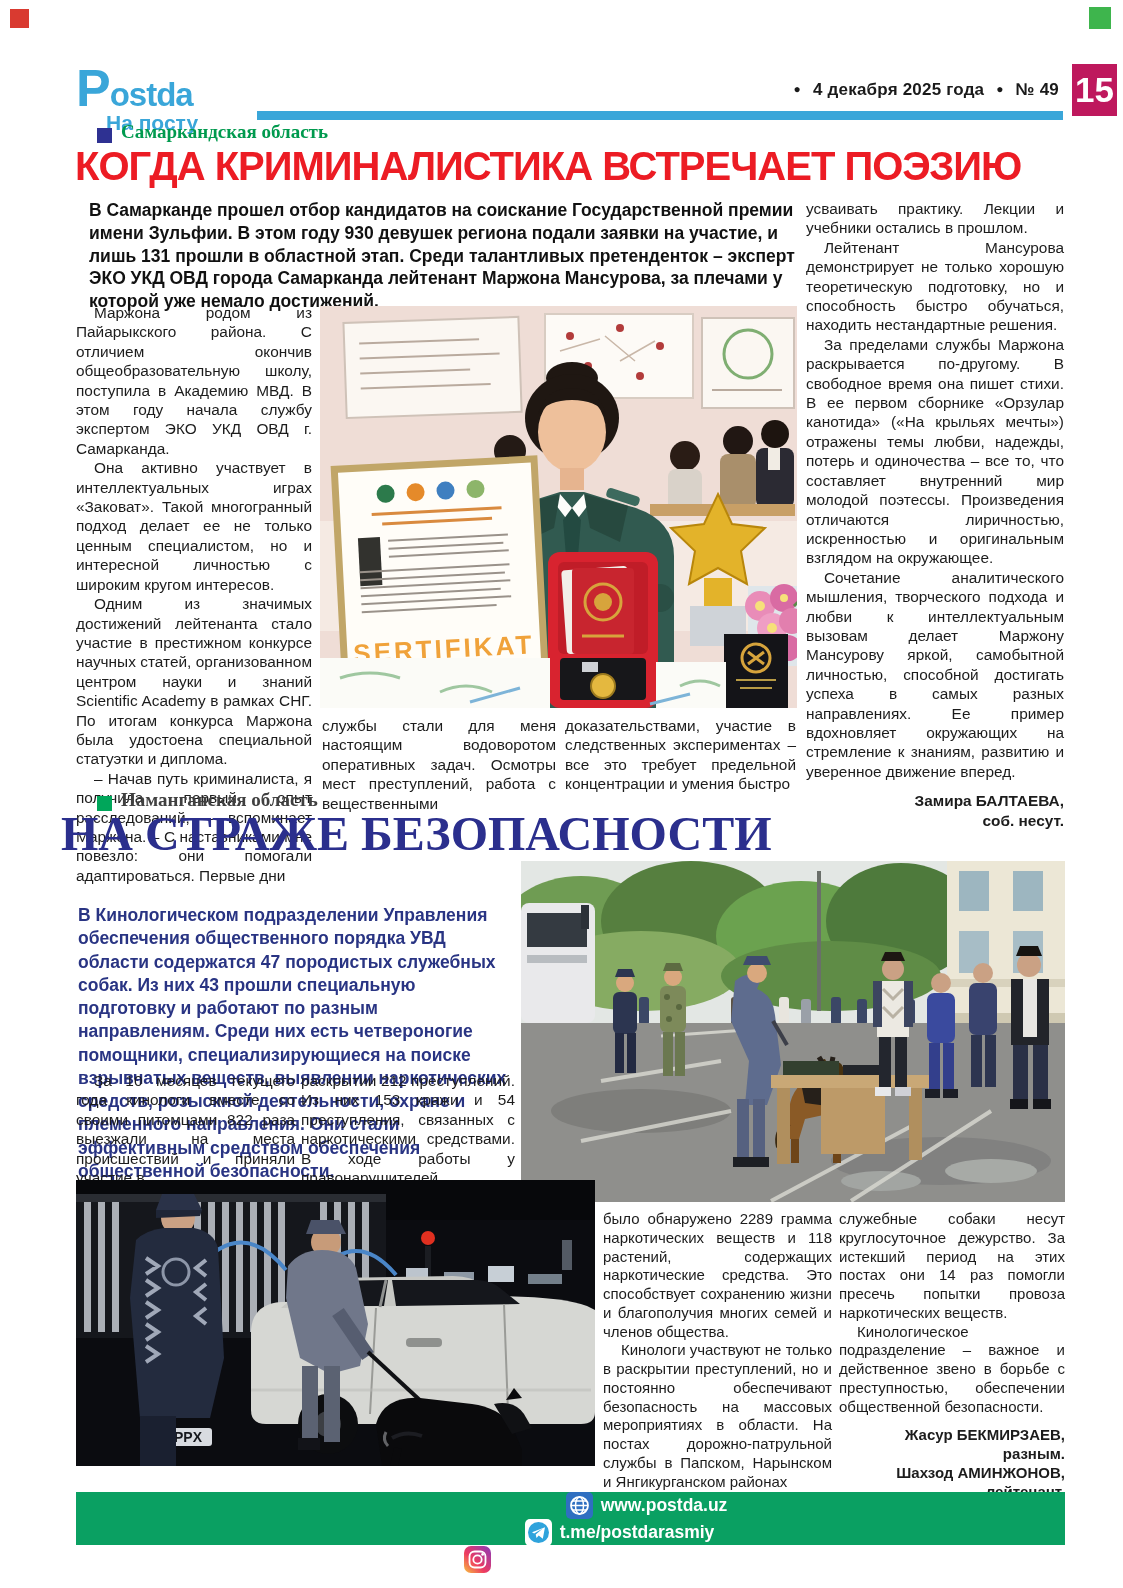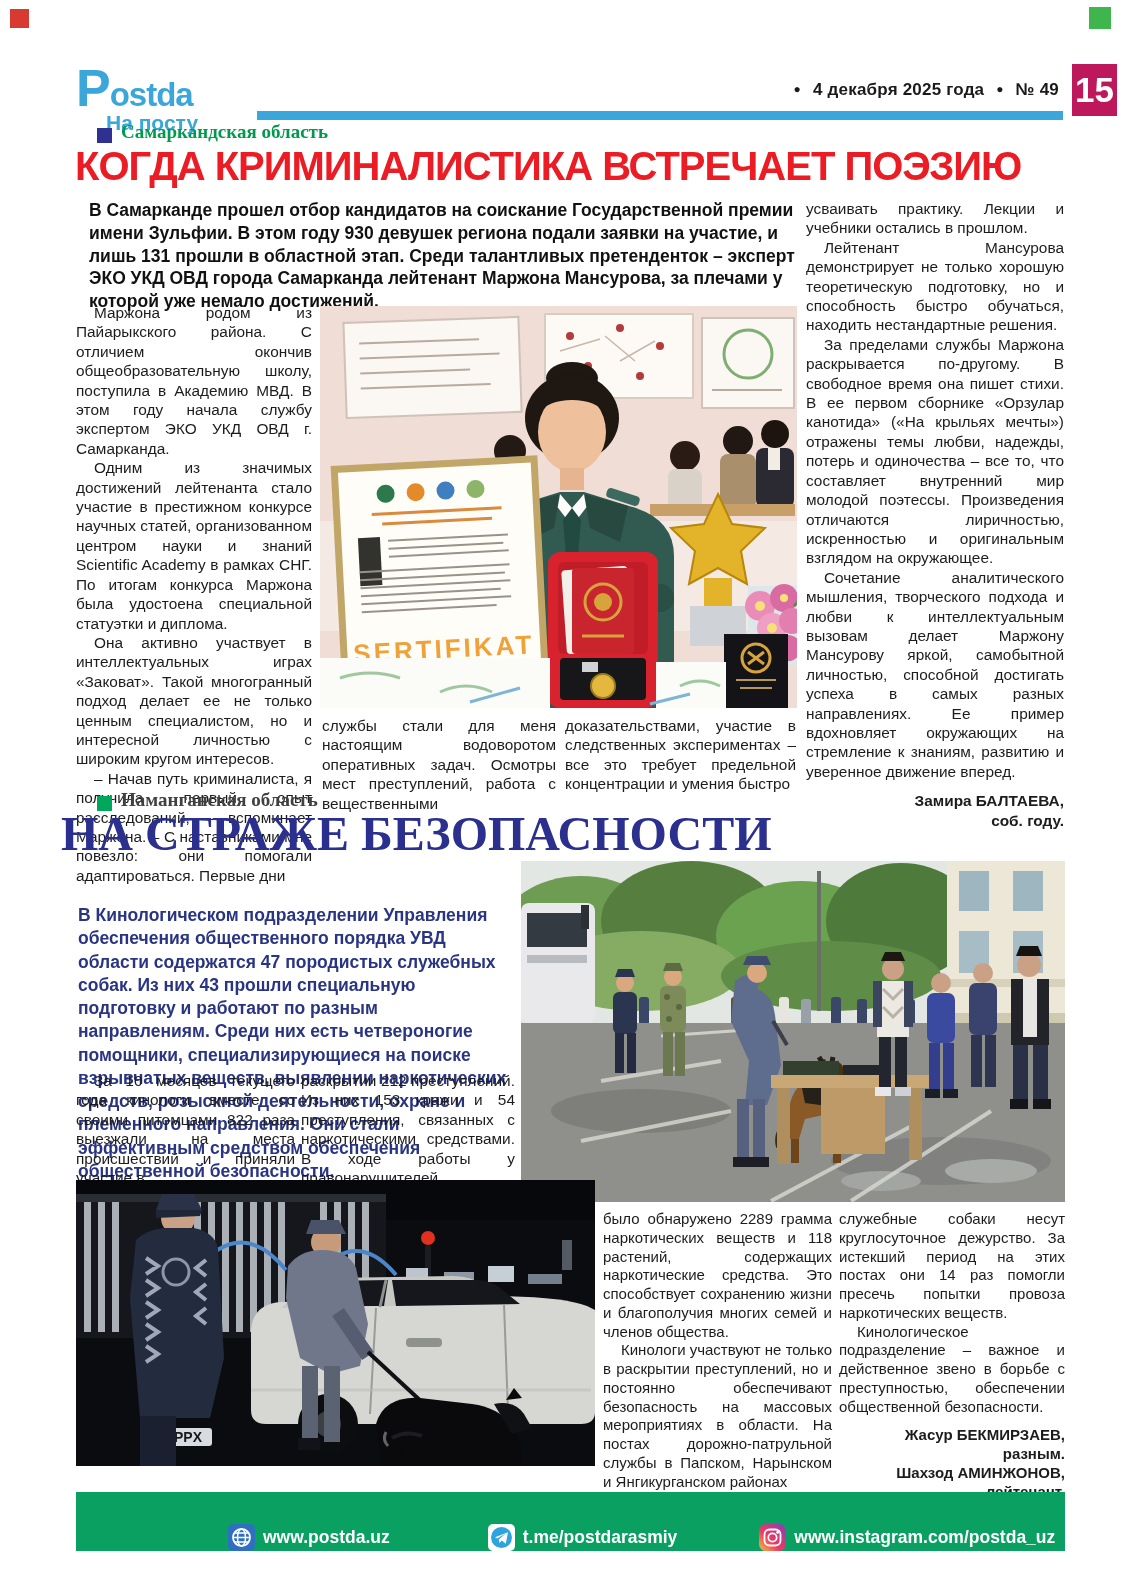--- a/index.html
+++ b/index.html
@@ -49,22 +49,22 @@
   .colC{left:603px;top:1210px;width:229px;font-size:15px;line-height:1.25;}
   .colD{left:839px;top:1210px;width:226px;font-size:15px;line-height:1.25;}
   .sig{font-weight:bold;text-align:right;margin-top:10px;text-indent:0 !important;}
   .sig div{text-indent:0;}
   
   .photo{display:block;}
   .ph1{left:320px;top:306px;width:477px;height:402px;}
   .ph2{left:521px;top:861px;width:544px;height:341px;}
   .ph3{left:76px;top:1180px;width:519px;height:286px;}
   
-  .footer{left:76px;top:1492px;width:989px;height:59px;background:#0aa062;display:flex;
-          align-items:flex-end;}
+  .footer{left:76px;top:1492px;width:989px;height:53px;background:#0aa062;display:flex;
+          align-items:center;flex-direction:column;}
   .flink{display:flex;align-items:center;gap:8px;color:#fff;font-weight:bold;font-size:17.5px;
          cursor:pointer;}
   .f1{margin-left:152px;} .f2{margin-left:98px;} .f3{margin-left:82px;}
   .ficon{width:27px;height:27px;display:block;}
 </style>
 </head>
 <body>
 
 <div class="page">
 
@@ -86,22 +86,22 @@
 
   <div class="abs section sec1">
     <span class="sq"></span>
     <span>Самаркандская область</span>
   </div>
   <div class="abs h1a">КОГДА КРИМИНАЛИСТИКА ВСТРЕЧАЕТ ПОЭЗИЮ</div>
   <div class="abs lede1">В Самарканде прошел отбор кандидатов на соискание Государственной премии имени Зульфии. В этом году 930 девушек региона подали заявки на участие, и лишь 131 прошли в областной этап. Среди талантливых претенденток – эксперт ЭКО УКД ОВД города Самарканда лейтенант Маржона Мансурова, за плечами у которой уже немало достижений.</div>
 
   <div class="abs col col1">
     <p>Маржона родом из Пайарыкского района. С отличием окончив общеобразовательную школу, поступила в Академию МВД. В этом году начала службу экспертом ЭКО УКД ОВД г. Самарканда.</p>
+    <p>Она активно участвует в интеллектуальных играх «Заковат». Такой многогранный подход делает ее не только ценным специалистом, но и интересной личностью с широким кругом интересов.</p>
     <p>Одним из значимых достижений лейтенанта стало участие в престижном конкурсе научных статей, организованном центром науки и знаний Scientific Academy в рамках СНГ. По итогам конкурса Маржона была удостоена специальной статуэтки и диплома.</p>
-    <p>Она активно участвует в интеллектуальных играх «Заковат». Такой многогранный подход делает ее не только ценным специалистом, но и интересной личностью с широким кругом интересов.</p>
     <p>– Начав путь криминалиста, я получила первый опыт расследований, – вспоминает Маржона. – С наставниками мне повезло: они помогали адаптироваться. Первые дни</p>
   </div>
 
   <svg class="abs photo ph1" viewBox="0 0 477 402">
     <rect width="477" height="402" fill="#efddd6"></rect>
     <rect y="215" width="477" height="110" fill="#f5eae3"></rect>
     <g transform="rotate(-2 110 60)">
       <rect x="25" y="14" width="175" height="95" fill="#fbf7f2" stroke="#cfc2b8" stroke-width="2"></rect>
       <path d="M40 35h120M40 50h140M40 65h110M40 80h130" stroke="#b9aa9e" stroke-width="2" fill="none"></path>
     </g>
@@ -216,21 +216,21 @@
   <div class="abs col col3">
     <p class="cont">доказательствами, участие в следственных экспериментах – все это требует предельной концентрации и умения быстро</p>
   </div>
   <div class="abs col col4">
     <p class="cont">усваивать практику. Лекции и учебники остались в прошлом.</p>
     <p>Лейтенант Мансурова демонстрирует не только хорошую теоретическую подготовку, но и способность быстро обучаться, находить нестандартные решения.</p>
     <p>За пределами службы Маржона раскрывается по-другому. В свободное время она пишет стихи. В ее первом сборнике «Орзулар канотида» («На крыльях мечты») отражены темы любви, надежды, потерь и одиночества – все то, что составляет внутренний мир молодой поэтессы. Произведения отличаются лиричностью, искренностью и оригинальным взглядом на окружающее.</p>
     <p>Сочетание аналитического мышления, творческого подхода и любви к интеллектуальным вызовам делает Маржону Мансурову яркой, самобытной личностью, способной достигать успеха в самых разных направлениях. Ее пример вдохновляет окружающих на стремление к знаниям, развитию и уверенное движение вперед.</p>
     <div class="sig">
       <div>Замира БАЛТАЕВА,</div>
-      <div>соб. году.</div>
+      <div>соб. несут.</div>
     </div>
   </div>
 
   <div class="abs section sec2">
     <span class="sq"></span>
     <span>Наманганская область</span>
   </div>
   <div class="abs h2a">НА СТРАЖЕ БЕЗОПАСНОСТИ</div>
   <div class="abs lede2">В Кинологическом подразделении Управления обеспечения общественного порядка УВД области содержатся 47 породистых служебных собак. Из них 43 прошли специальную подготовку и работают по разным направлениям. Среди них есть четвероногие помощники, специализирующиеся на поиске взрывчатых веществ, выявлении наркотических средств, розыскной деятельности, охране и племенного направления. Они стали эффективным средством обеспечения общественной безопасности.</div>
 

